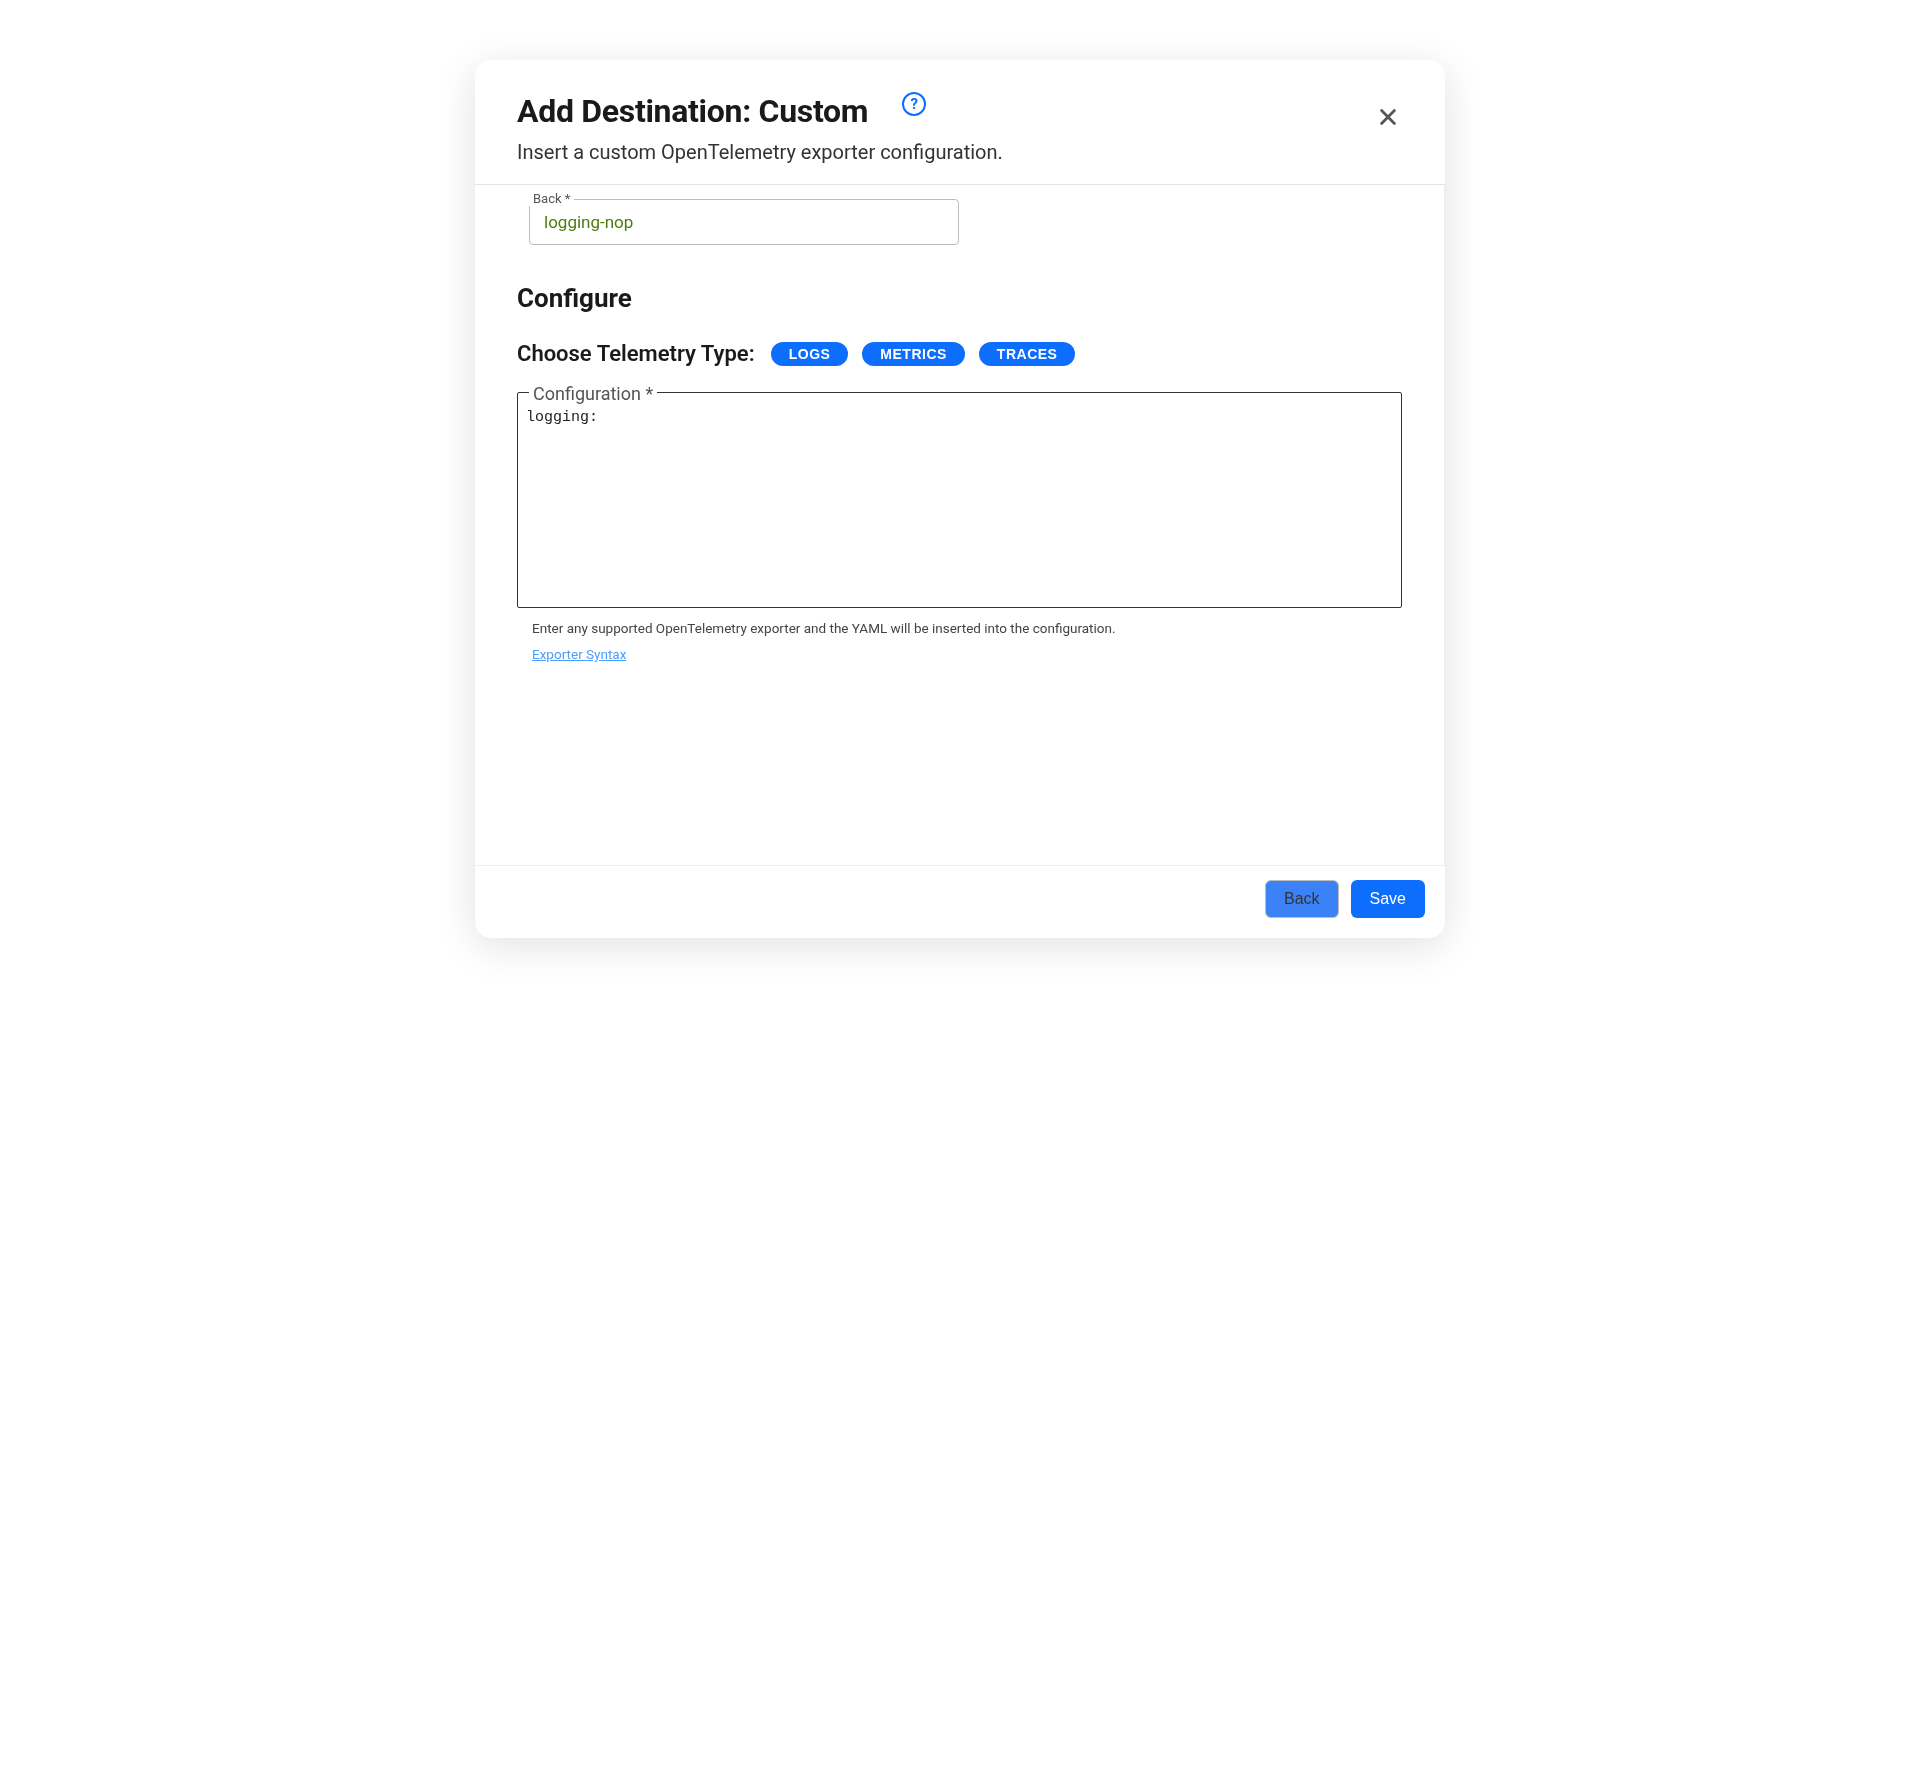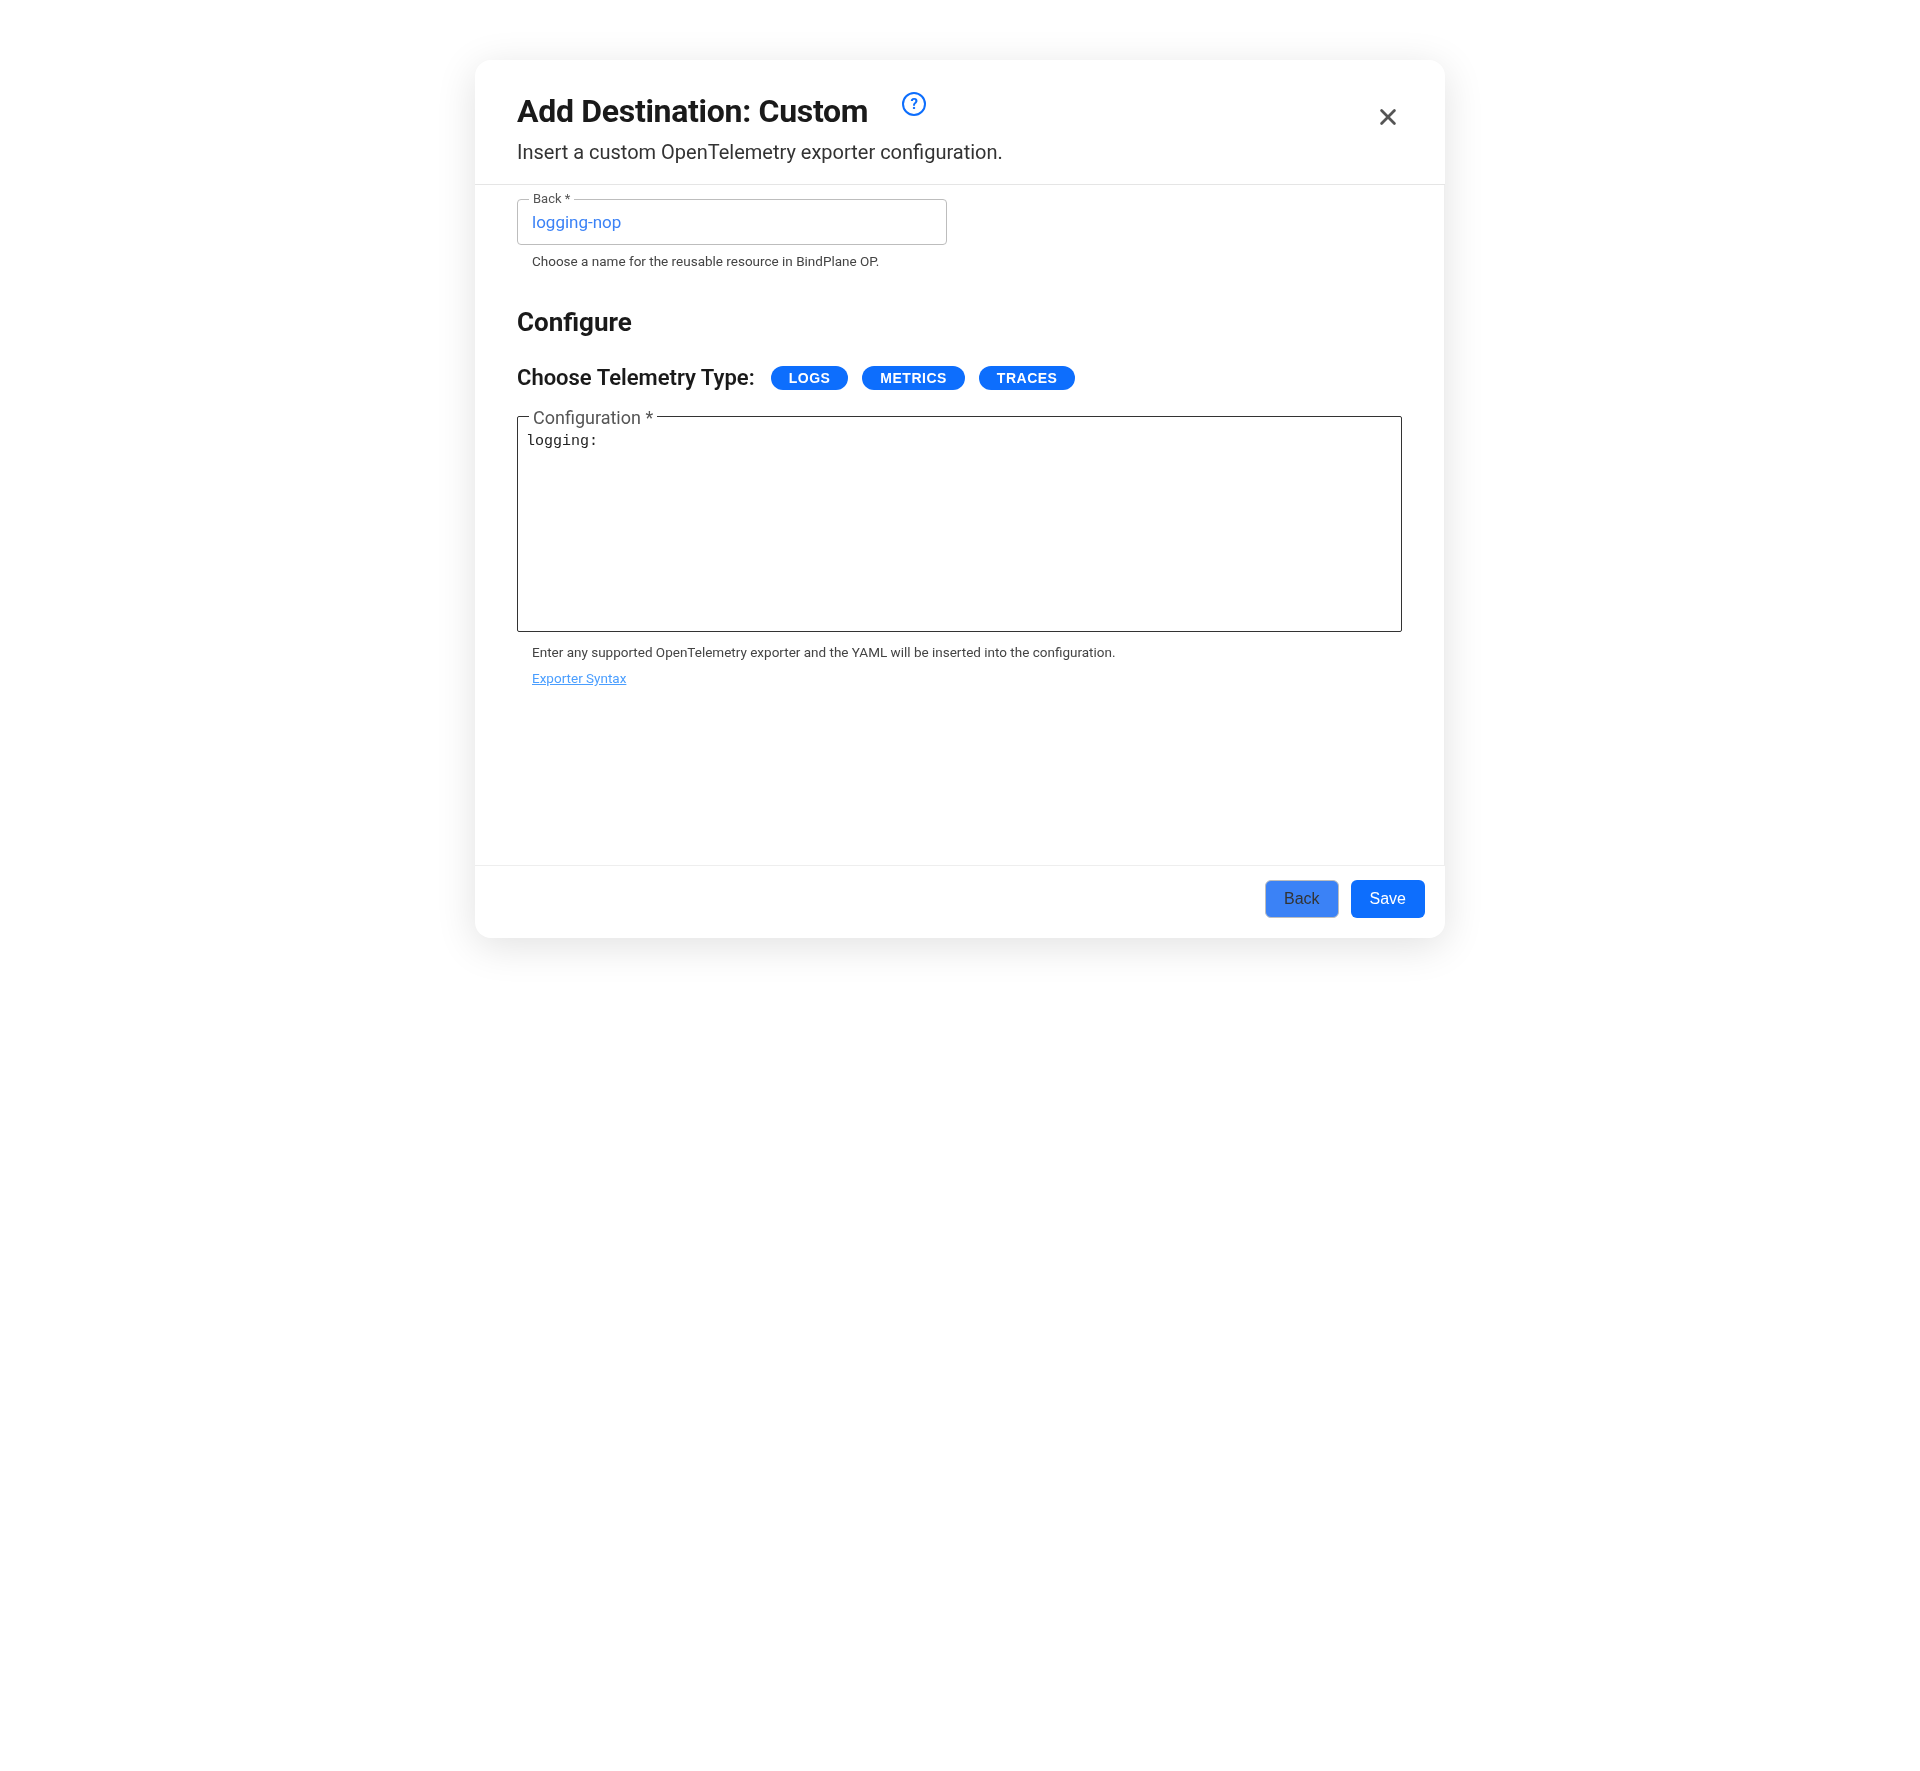--- a/index.html
+++ b/index.html
@@ -91,22 +91,23 @@
       padding: 0 4px;
       font-size: 13px;
       color: #555555;
     }
     .text-input {
       width: 100%;
       padding: 12px 14px;
       font-size: 17px;
       border: 1px solid #bdbdbd;
       border-radius: 4px;
-      color: #3b82f6;
+      color: #4d7c0f;
       font-family: inherit;
+      margin-left: 12px;
     }
     .helper-text {
       font-size: 13.5px;
       color: #444444;
       margin-top: 8px;
       margin-left: 15px;
     }
     .section-title {
       font-size: 26px;
       font-weight: 700;
@@ -220,21 +221,20 @@
       </svg>
     </button>
   </div>
 
   <div class="modal-body">
 
     <div class="field-wrapper">
       <label class="field-label">Back *</label>
       <input type="text" class="text-input" value="logging-nop" style="">
     </div>
-    <div class="helper-text">Choose a name for the reusable resource in BindPlane OP.</div>
 
     <h2 class="section-title">Configure</h2>
 
     <div class="telemetry-row">
       <span class="telemetry-label">Choose Telemetry Type:</span>
       <button class="chip">LOGS</button>
       <button class="chip">METRICS</button>
       <button class="chip">TRACES</button>
     </div>
 

